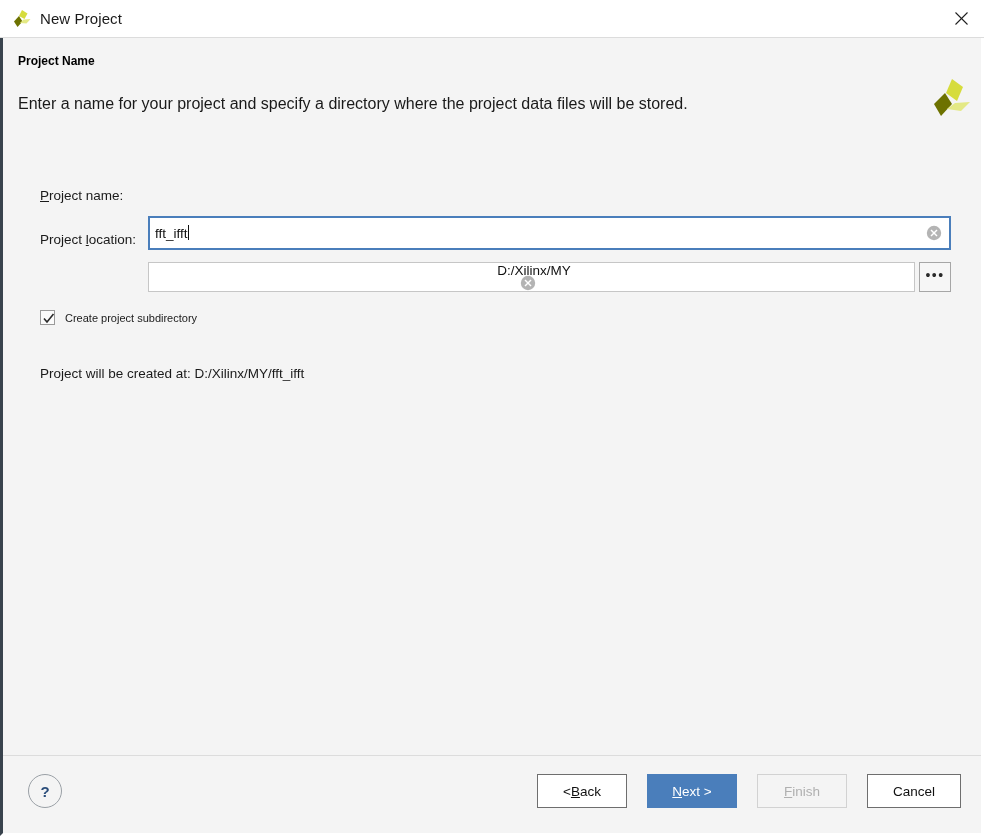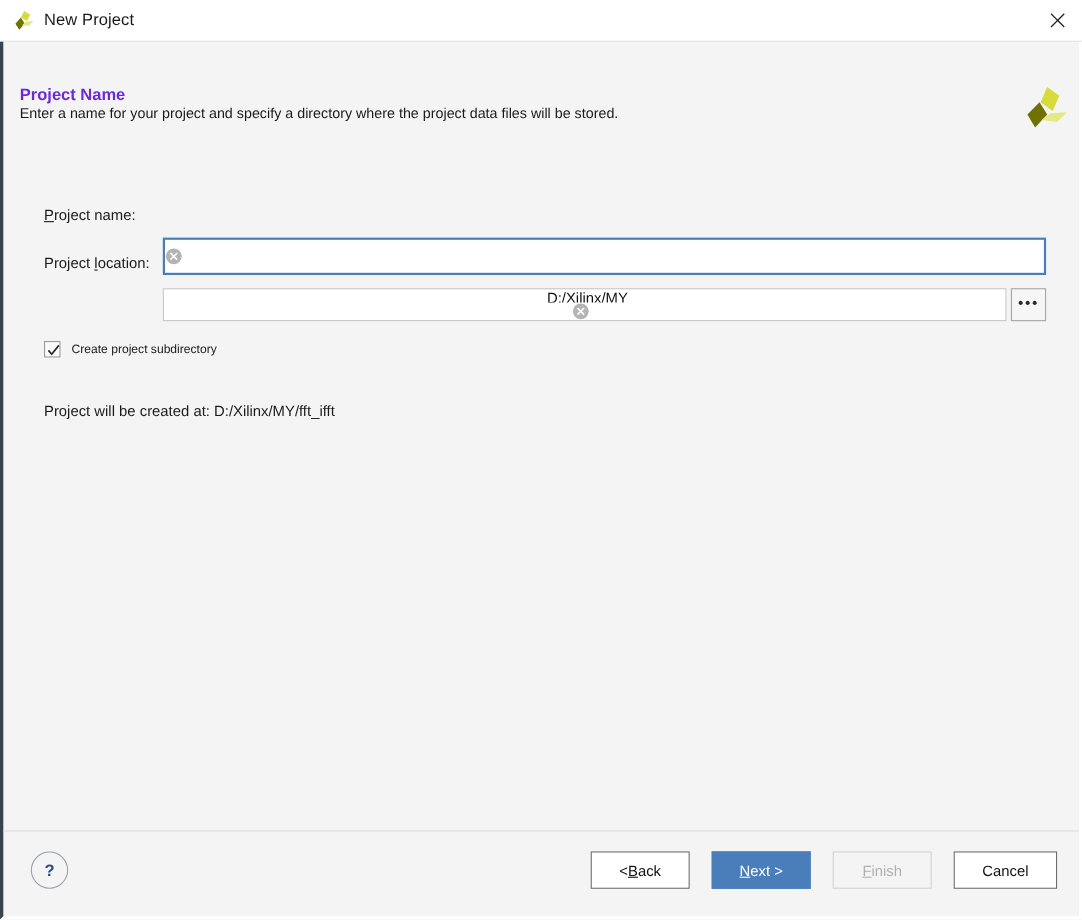--- a/index.html
+++ b/index.html
@@ -65,30 +65,30 @@
     box-sizing: border-box;
     border-left: 3px solid #39434d;
     border-right: 3px solid #ffffff;
     border-bottom: 3px solid #ffffff;
     background: #f4f4f4;
   }
 
   
   .header-title {
     position: absolute;
-    left: 15px; top: 40px;
-    font-size: 15px;
+    left: 15px; top: 16px;
+    font-size: 12px;
     font-weight: bold;
-    color: #6d28d9;
+    color: #000000;
     white-space: nowrap;
   }
   .header-sub {
     position: absolute;
     left: 15px; top: 57px;
-    font-size: 13px;
+    font-size: 16px;
     color: #1a1a1a;
     white-space: nowrap;
   }
   .header-logo {
     position: absolute;
     left: 925px; top: 38px;
     width: 46px; height: 46px;
   }
 
   
@@ -273,20 +273,21 @@
         <polygon points="24,3 35,11 29,25 18,17" fill="#d6dc3c"></polygon>
         <polygon points="6,28 17,17 24,28 13,40" fill="#6d7200"></polygon>
         <polygon points="27,27 42,26 33,35 19,33" fill="#e4e985"></polygon>
       </svg>
     </div>
 
     <div class="form">
 
       <div class="row-label" style="left:37px; top:150px;"><u>P</u>roject name:</div>
       <div class="field focused" style="left:145px; top:178px; width:803px; height:34px;">
+        <div class="field-value"><span title="fft_ifft">fft_ifft</span><span class="caret"></span></div>
         <div class="clear-icon">
           <svg width="16" height="16" viewBox="0 0 16 16">
             <circle cx="8" cy="8" r="7.2" fill="#b4b4b4"></circle>
             <line x1="5" y1="5" x2="11" y2="11" stroke="#ffffff" stroke-width="1.4"></line>
             <line x1="11" y1="5" x2="5" y2="11" stroke="#ffffff" stroke-width="1.4"></line>
           </svg>
         </div>
       </div>
 
       <div class="row-label" style="left:37px; top:194px;">Project <u>l</u>ocation:</div>

